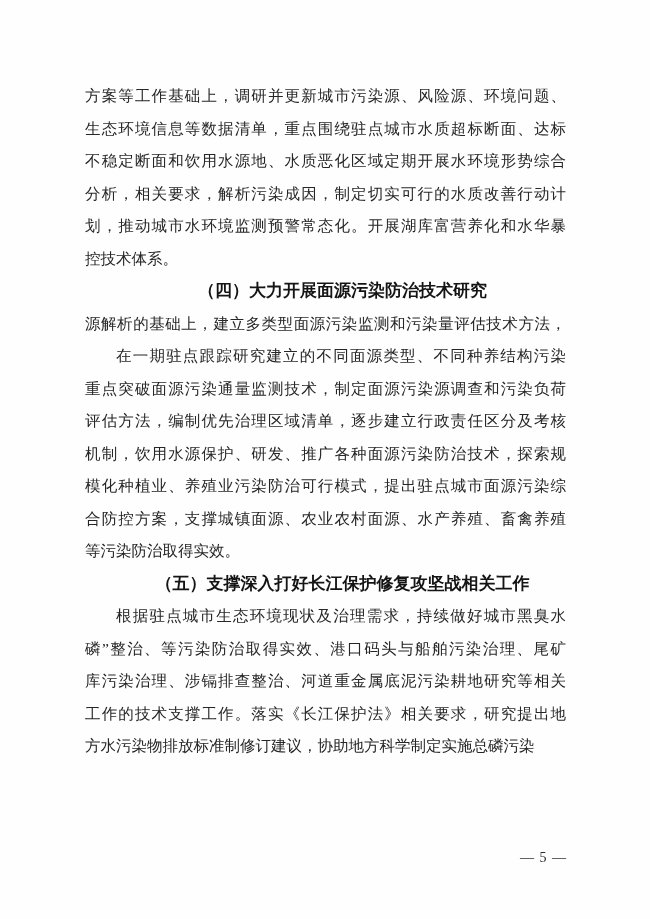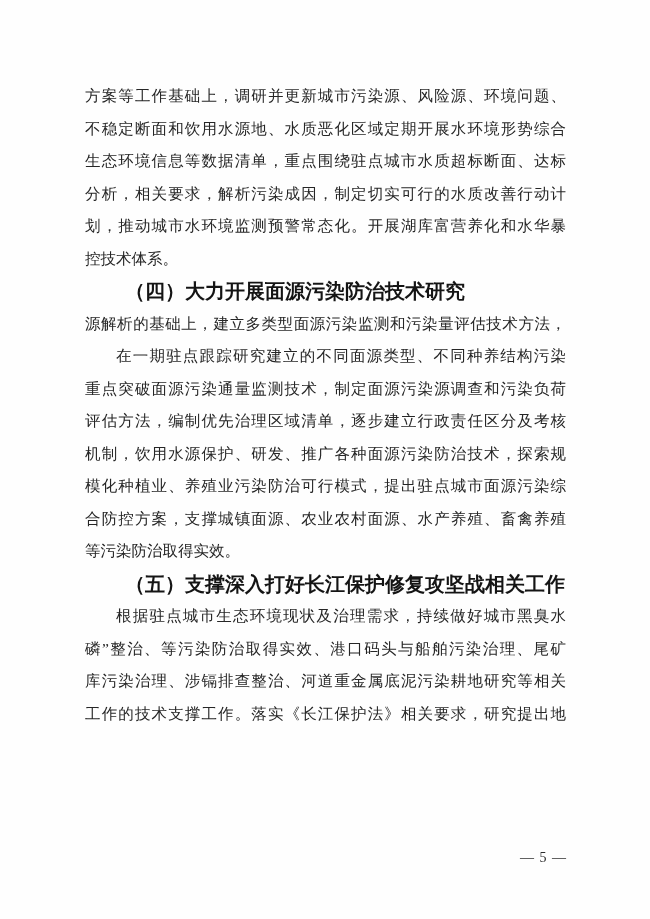--- a/index.html
+++ b/index.html
@@ -28,47 +28,48 @@
     white-space: normal;
     overflow: hidden;
   }
   .line.fill {
     text-align-last: justify;
   }
   .line.indent {
     text-indent: 2em;
   }
   .heading {
-    font-size: 20px;
+    font-size: 17px;
     line-height: 32.5px;
     font-weight: 700;
     text-indent: 2em;
     color: #141414;
     font-family: "Liberation Serif", "DejaVu Serif", serif;
+    text-align: center;
   }
   .page-number {
     position: absolute;
     top: 848px;
     right: 83px;
     font-size: 14px;
     line-height: 20px;
     letter-spacing: 1px;
     color: #2a2a2a;
   }
 </style>
 </head>
 <body>
 
 <div class="page">
   <div class="content">
 
     <div>
         <div class="line fill">方案等工作基础上，调研并更新城市污染源、风险源、环境问题、</div>
+        <div class="line fill">生态环境信息等数据清单，重点围绕驻点城市水质超标断面、达标</div>
         <div class="line fill">不稳定断面和饮用水源地、水质恶化区域定期开展水环境形势综合</div>
-        <div class="line fill">生态环境信息等数据清单，重点围绕驻点城市水质超标断面、达标</div>
         <div class="line fill">分析，相关要求，解析污染成因，制定切实可行的水质改善行动计</div>
         <div class="line fill">划，推动城市水环境监测预警常态化。开展湖库富营养化和水华暴</div>
         <div class="line">控技术体系。</div>
       </div>
 
     <div class="heading">（四）大力开展面源污染防治技术研究</div>
 
     <div>
         <div class="line fill">源解析的基础上，建立多类型面源污染监测和污染量评估技术方法，</div>
         <div class="line fill indent">在一期驻点跟踪研究建立的不同面源类型、不同种养结构污染</div>
@@ -80,18 +81,19 @@
         <div class="line">等污染防治取得实效。</div>
       </div>
 
     <div class="heading">（五）支撑深入打好长江保护修复攻坚战相关工作</div>
 
     <div>
         <div class="line fill indent">根据驻点城市生态环境现状及治理需求，持续做好城市黑臭水</div>
         <div class="line fill">磷”整治、等污染防治取得实效、港口码头与船舶污染治理、尾矿</div>
         <div class="line fill">库污染治理、涉镉排查整治、河道重金属底泥污染耕地研究等相关</div>
         <div class="line fill">工作的技术支撑工作。落实《长江保护法》相关要求，研究提出地</div>
+        <div class="line">方水污染物排放标准制修订建议，协助地方科学制定实施总磷污染</div>
       </div>
 
   </div>
 
   <div class="page-number">— 5 —</div>
 </div>
 
 </body></html>

